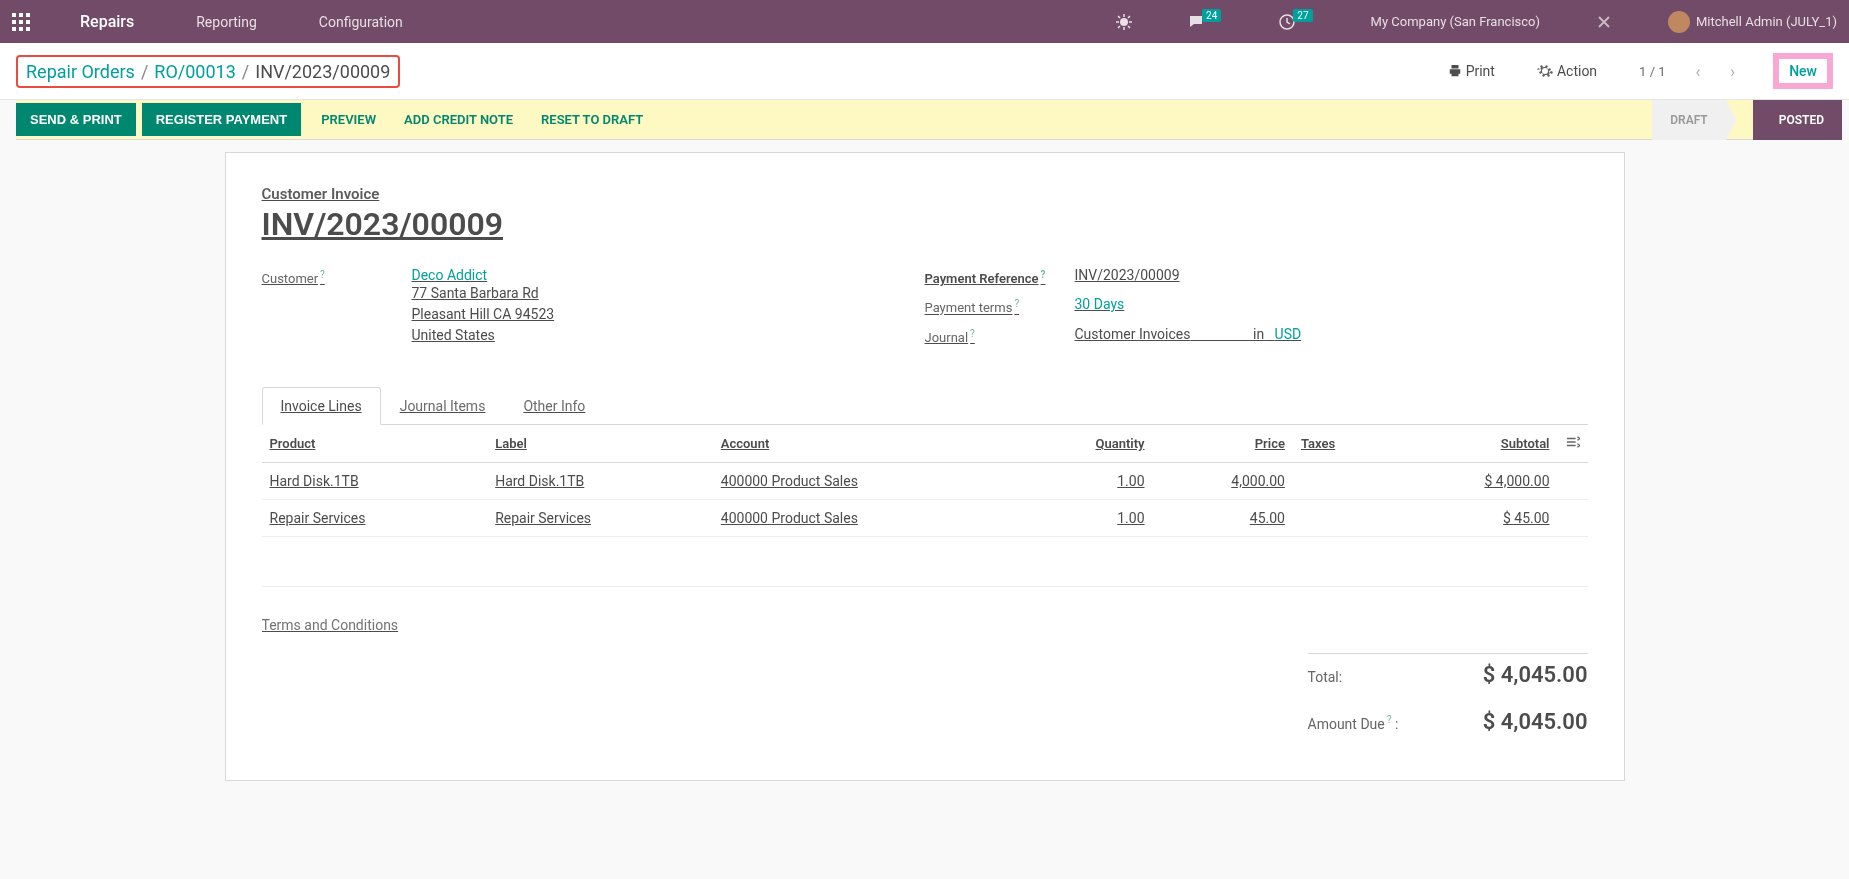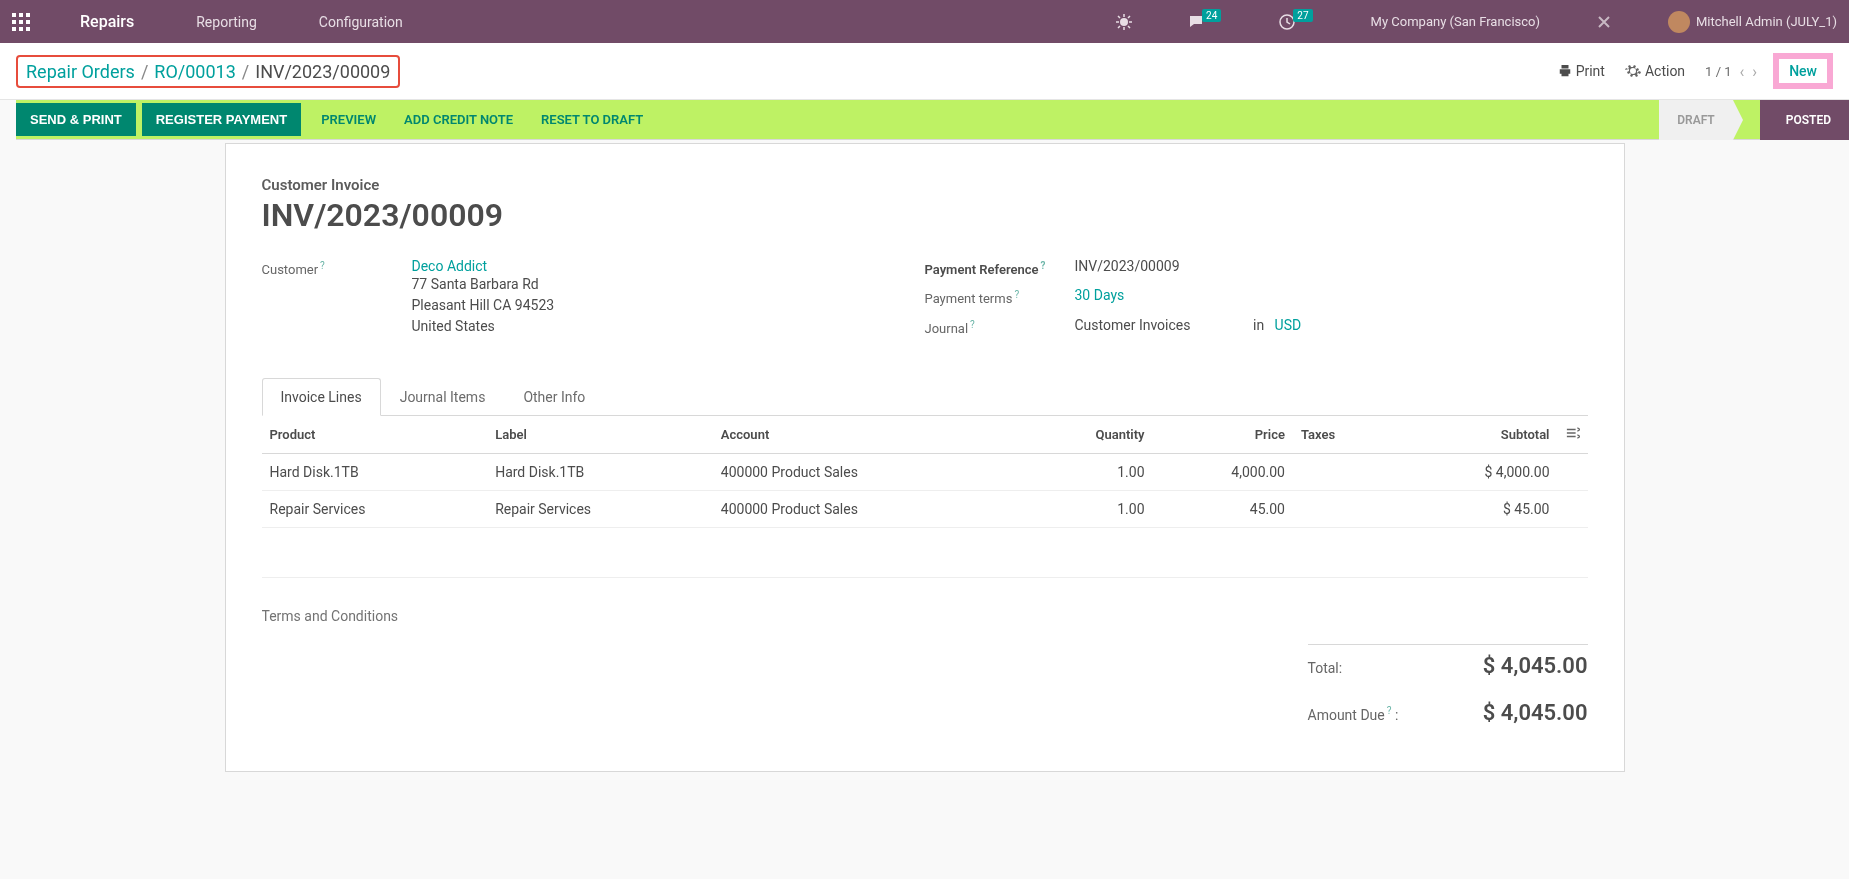--- a/index.html
+++ b/index.html
@@ -7,43 +7,43 @@
 
 .topbar { background: #714b67; color: #fff; display: flex; align-items: center; height: 43px; padding: 0 12px; gap: 38px; }
 .topbar .apps-icon { width: 18px; height: 18px; margin-right: 12px; }
 .topbar .app-name { font-size: 16px; font-weight: 500; margin-right: 24px; }
 .topbar .menu-item { font-size: 14px; color: #e8dee5; margin-right: 24px; cursor: pointer; }
 .topbar .spacer { flex: 1; }
 .topbar .right-item { margin-left: 18px; display: flex; align-items: center; font-size: 13px; color: #e8dee5; position: relative; }
 .topbar .badge { background: #00a09d; color: #fff; font-size: 10px; padding: 1px 4px; border-radius: 2px; position: relative; top: -6px; left: -2px; }
 .topbar .avatar { width: 22px; height: 22px; border-radius: 50%; background: #c08860; margin-right: 6px; display:inline-block; }
 
-.controlbar { background: #fff; display: flex; align-items: center; padding: 10px 16px; border-bottom: 1px solid #e5e5e5; }
+.controlbar { background: #fff; display: flex; align-items: center; padding: 10px 16px; border-bottom: 1px solid #e5e5e5; gap: 22px; }
 .breadcrumb { font-size: 18px; display: flex; align-items: center; }
 .breadcrumb .link { color: #00a09d; }
 .breadcrumb .sep { margin: 0 6px; color: #888; }
 .breadcrumb .current { color: #4c4c4c; }
 .breadcrumb-box { border: 2px solid #e74c3c; border-radius: 4px; padding: 4px 8px; display: inline-flex; }
 .controlbar .spacer { flex: 1; }
 .controlbar .ctrl { margin-left: 20px; color: #4c4c4c; cursor: pointer; display: flex; align-items: center; }
 .controlbar .pager { margin-left: 20px; color: #6c6c6c; font-size: 13px; }
 .controlbar .pager-arrow { color: #aaa; margin-left: 8px; font-size: 16px; }
 .controlbar .new-btn { border: 6px solid #f9a8d4; color: #00a09d; padding: 4px 10px; margin-left: 16px; font-weight: 500; cursor: pointer; }
 
-.actionbar { background: #bef264; display: flex; align-items: center; padding: 0; border-bottom: 1px solid #d8d8d8; height: 40px; margin-left:16px; margin-right:0;justify-content:center; }
+.actionbar { background: #fef9c3; display: flex; align-items: center; padding: 0; border-bottom: 1px solid #d8d8d8; height: 40px; margin-left:16px; margin-right:7px;justify-content:center; }
 .actionbar .btn-primary { background: #00876f; color: #fff; border: none; padding: 9px 14px; font-weight: 600; font-size: 13px; margin-right: 6px; cursor:pointer; }
 .actionbar .btn-link { color: #00876f; font-weight: 600; font-size: 13px; padding: 9px 14px; cursor:pointer; }
 .actionbar .spacer { flex: 1; }
 .statusbar { display: flex; align-items: stretch; height: 40px; gap: 27px; }
 .status-step { padding: 0 18px; display: flex; align-items: center; font-weight: 600; font-size: 12px; position: relative; }
 .status-draft { color: #999; background: #f0f0f0; }
 .status-draft::after { content:''; position:absolute; right:-10px; top:0; border-top:20px solid transparent; border-bottom:20px solid transparent; border-left:10px solid #f0f0f0; z-index:2; }
 .status-posted { color: #fff; background: #714b67; padding-left:26px; }
 
-.sheet-wrap { padding: 3px 24px 40px; }
+.sheet-wrap { padding: 12px 24px 40px; text-decoration: underline; }
 .sheet { background: #fff; border: 1px solid #d8d8d8; max-width: 1400px; margin: 0 auto; padding: 32px 36px; }
 .doc-label { font-size: 15px; color: #5c5c5c; font-weight: 600; }
 .doc-title { font-size: 32px; font-weight: 600; color: #4c4c4c; margin-top: 2px; margin-bottom: 24px; }
 
 .info-row { display: flex; }
 .info-col { flex: 1; }
 .field-row { display: flex; margin-bottom: 10px; align-items:flex-start; }
 .field-label { width: 150px; color: #666; font-size: 13px; padding-top:2px; }
 .field-label.bold { color: #4c4c4c; font-weight: 600; }
 .field-value { flex: 1; color: #4c4c4c; font-size: 14px; }

